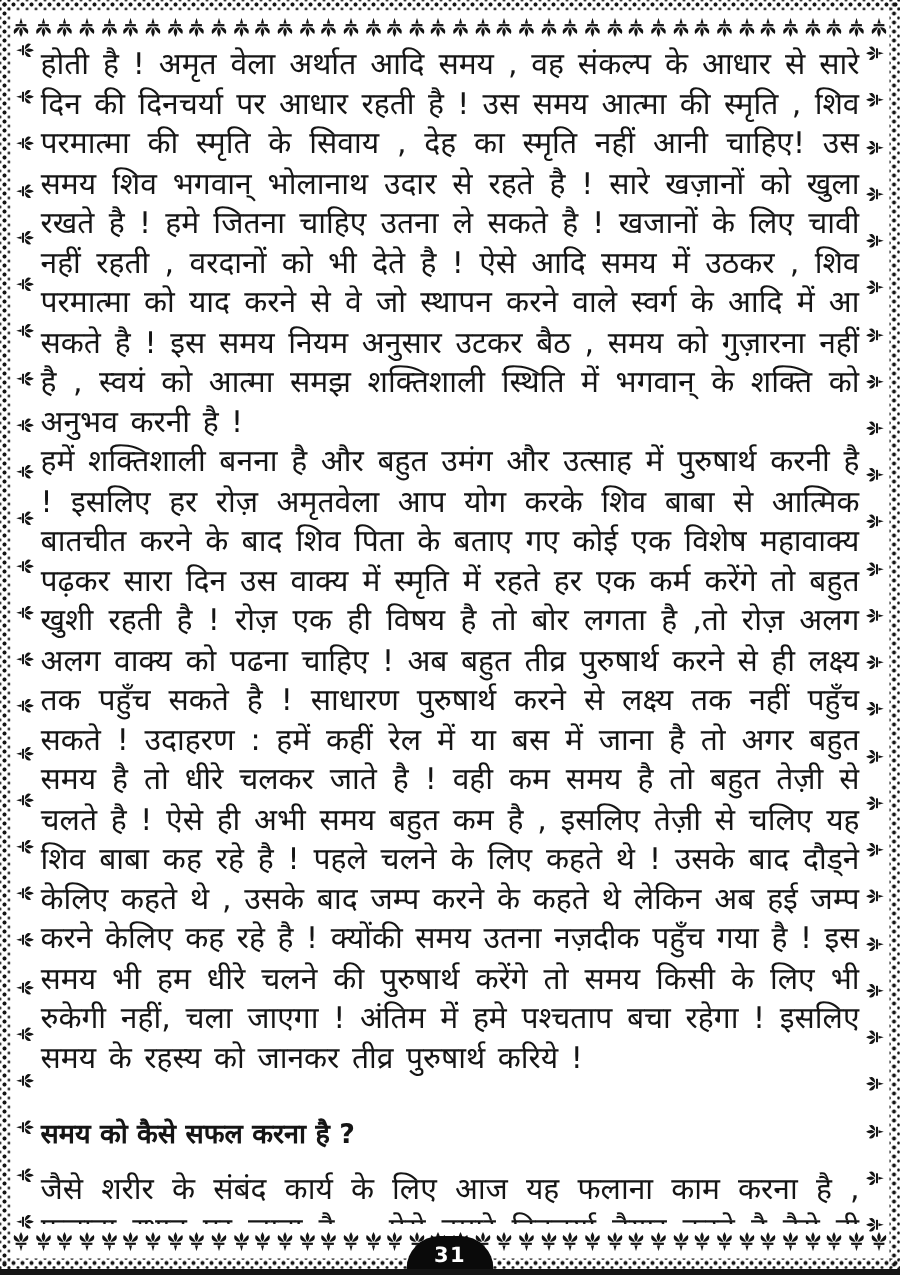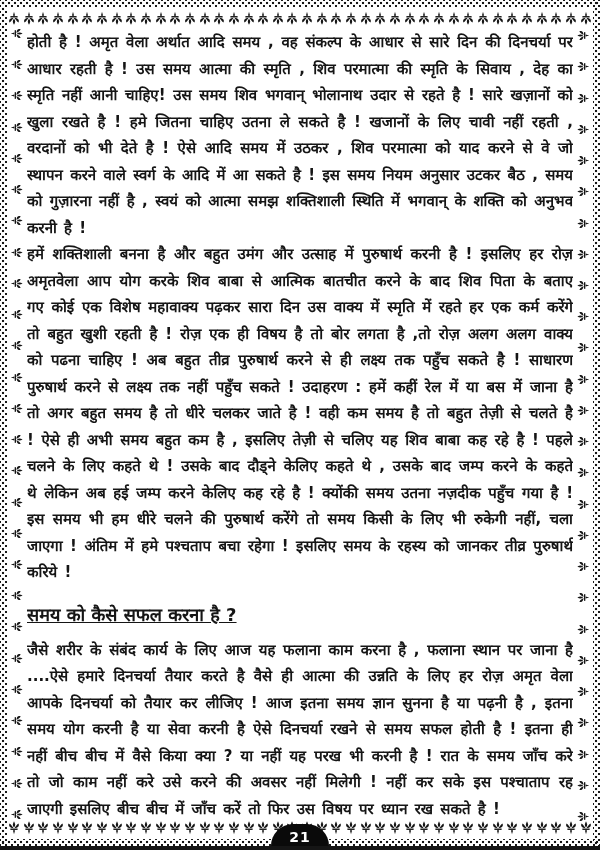--- a/index.html
+++ b/index.html
@@ -44,28 +44,28 @@
     transform-origin:0 0;transform:rotate(-90deg);
   }
   .orn-row svg{flex:0 0 auto;display:block;}
   
   .content{
     position:absolute;top:29px;left:27px;right:27px;bottom:34px;
     overflow:hidden;z-index:3;
   }
   .para{
     margin:0;
-    font-size:15px;line-height:26.5px;
-    text-align:justify;word-spacing:2px;font-weight:bold;
+    font-size:20px;line-height:26.5px;
+    text-align:justify;word-spacing:2px;
   }
   .sec-heading{
     font-size:18px;font-weight:700;line-height:26px;
     margin:15px 0 9px 0;
   }
-  .sec-heading.gap-lg{margin-top:16px;text-decoration:underline;}
+  .sec-heading.gap-lg{margin-top:26px;}
   
   .page-badge{
     position:absolute;bottom:4px;left:50%;transform:translateX(-50%);
     width:58px;height:22px;background:var(--badge_bg);
     border-radius:30px 30px 0 0;
     display:flex;align-items:flex-end;justify-content:center;
     z-index:5;
   }
   .page-badge span{
     color:var(--badge_text);font-size:14px;font-weight:700;line-height:18px;
@@ -1015,14 +1015,14 @@
   </div>
 
 <div class="content">
   <p class="para">होती है ! अमृत वेला अर्थात आदि समय , वह संकल्प के आधार से सारे दिन की दिनचर्या पर आधार रहती है ! उस समय आत्मा की स्मृति , शिव परमात्मा की स्मृति के सिवाय , देह का स्मृति नहीं आनी चाहिए! उस समय शिव भगवान् भोलानाथ उदार से रहते है ! सारे खज़ानों को खुला रखते है ! हमे जितना चाहिए उतना ले सकते है ! खजानों के लिए चावी नहीं रहती , वरदानों को भी देते है ! ऐसे आदि समय में उठकर , शिव परमात्मा को याद करने से वे जो स्थापन करने वाले स्वर्ग के आदि में आ सकते है ! इस समय नियम अनुसार उटकर बैठ , समय को गुज़ारना नहीं है , स्वयं को आत्मा समझ शक्तिशाली स्थिति में भगवान् के शक्ति को अनुभव करनी है !</p>
   <p class="para">हमें शक्तिशाली बनना है और बहुत उमंग और उत्साह में पुरुषार्थ करनी है ! इसलिए हर रोज़ अमृतवेला आप योग करके शिव बाबा से आत्मिक बातचीत करने के बाद शिव पिता के बताए गए कोई एक विशेष महावाक्य पढ़कर सारा दिन उस वाक्य में स्मृति में रहते हर एक कर्म करेंगे तो बहुत खुशी रहती है ! रोज़ एक ही विषय है तो बोर लगता है ,तो रोज़ अलग अलग वाक्य को पढना चाहिए ! अब बहुत तीव्र पुरुषार्थ करने से ही लक्ष्य तक पहुँच सकते है ! साधारण पुरुषार्थ करने से लक्ष्य तक नहीं पहुँच सकते ! उदाहरण : हमें कहीं रेल में या बस में जाना है तो अगर बहुत समय है तो धीरे चलकर जाते है ! वही कम समय है तो बहुत तेज़ी से चलते है ! ऐसे ही अभी समय बहुत कम है , इसलिए तेज़ी से चलिए यह शिव बाबा कह रहे है ! पहले चलने के लिए कहते थे ! उसके बाद दौड्ने केलिए कहते थे , उसके बाद जम्प करने के कहते थे लेकिन अब हई जम्प करने केलिए कह रहे है ! क्योंकी समय उतना नज़दीक पहुँच गया है ! इस समय भी हम धीरे चलने की पुरुषार्थ करेंगे तो समय किसी के लिए भी रुकेगी नहीं, चला जाएगा ! अंतिम में हमे पश्चताप बचा रहेगा ! इसलिए समय के रहस्य को जानकर तीव्र पुरुषार्थ करिये !</p>
   <div class="sec-heading gap-lg">समय को कैसे सफल करना है ?</div>
   <p class="para">जैसे शरीर के संबंद कार्य के लिए आज यह फलाना काम करना है , फलाना स्थान पर जाना है ....ऐसे हमारे दिनचर्या तैयार करते है वैसे ही आत्मा की उन्नति के लिए हर रोज़ अमृत वेला आपके दिनचर्या को तैयार कर लीजिए ! आज इतना समय ज्ञान सुनना है या पढ़नी है , इतना समय योग करनी है या सेवा करनी है ऐसे दिनचर्या रखने से समय सफल होती है ! इतना ही नहीं बीच बीच में वैसे किया क्या ? या नहीं यह परख भी करनी है ! रात के समय जाँच करे तो जो काम नहीं करे उसे करने की अवसर नहीं मिलेगी ! नहीं कर सके इस पश्चाताप रह जाएगी इसलिए बीच बीच में जाँच करें तो फिर उस विषय पर ध्यान रख सकते है !</p>
 </div>
 
 <div class="page-badge">
-  <span>21</span>
+  <span>31</span>
 </div>
 
 </body></html>

